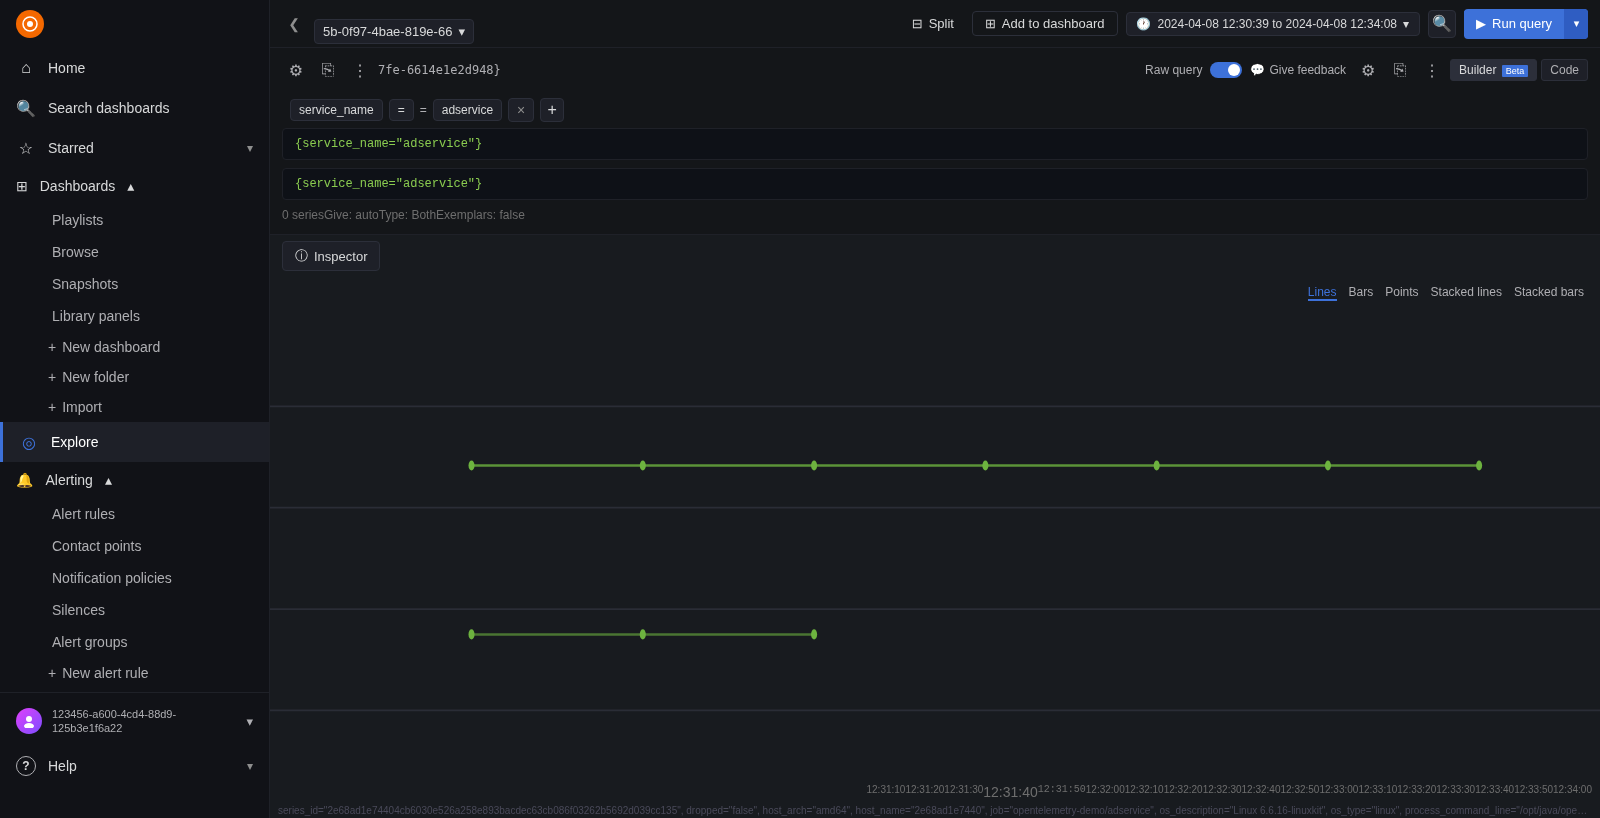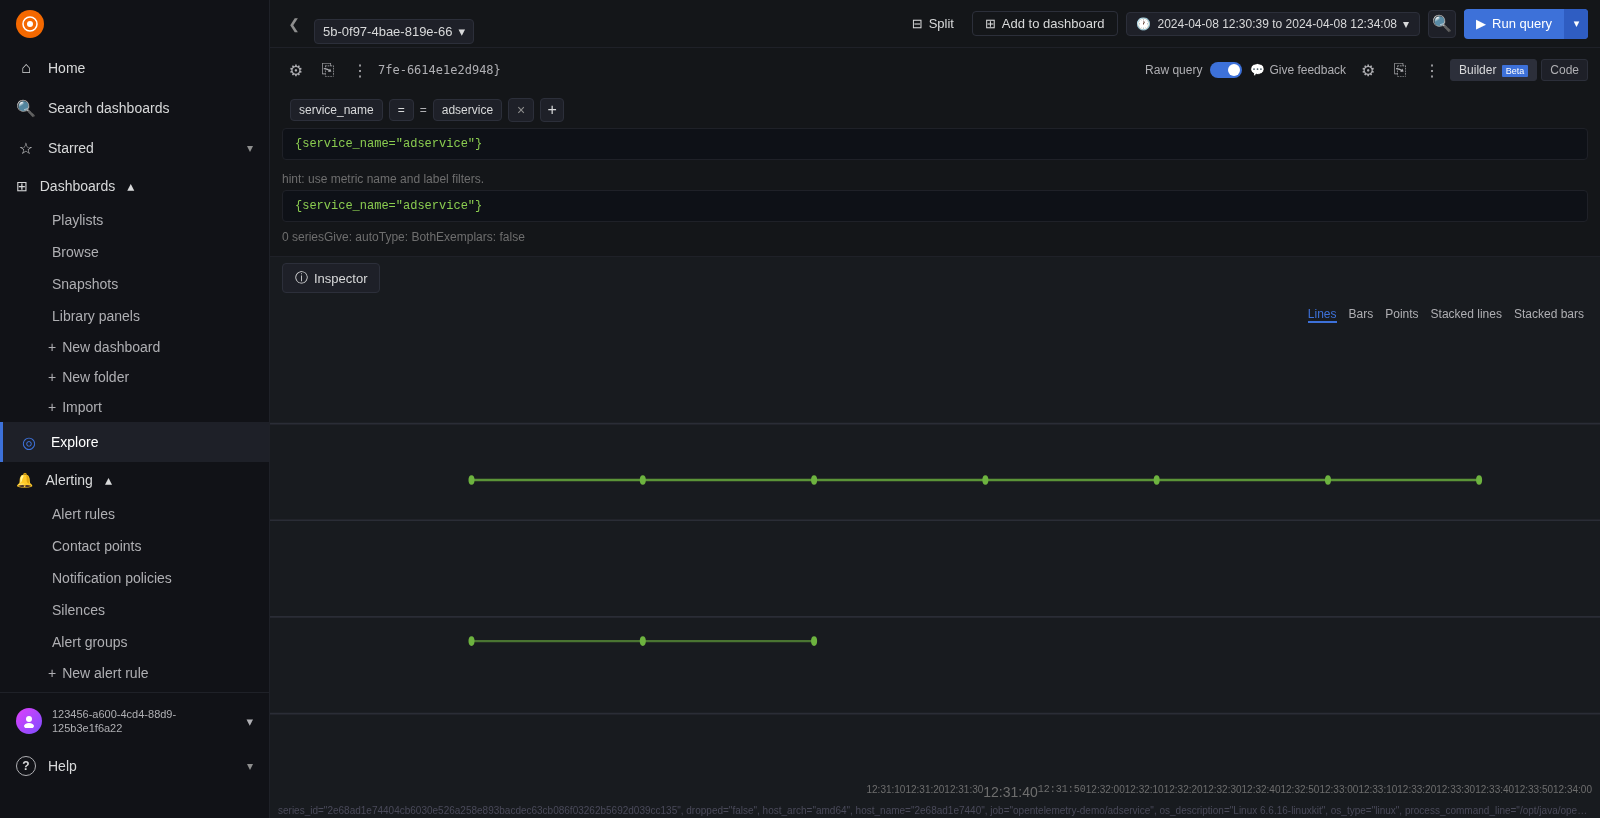--- a/index.html
+++ b/index.html
@@ -709,23 +709,20 @@
       </div>
       <div class="add-filter-btn">
         <span>+</span>
       </div>
     </div>
 
     <div class="query-code">
       <span>{service_name="adservice"}</span>
     </div>
 
-    <div class="query-hint">
-      <span>hint: use metric name and label filters.</span>
-    </div>
 
     <div class="second-query">
       <span>{service_name="adservice"}</span>
     </div>
 
     <div class="query-meta">
       <span>0 series</span>
       <span>Give: auto</span>
       <span>Type: Both</span>
       <span>Exemplars: false</span>

